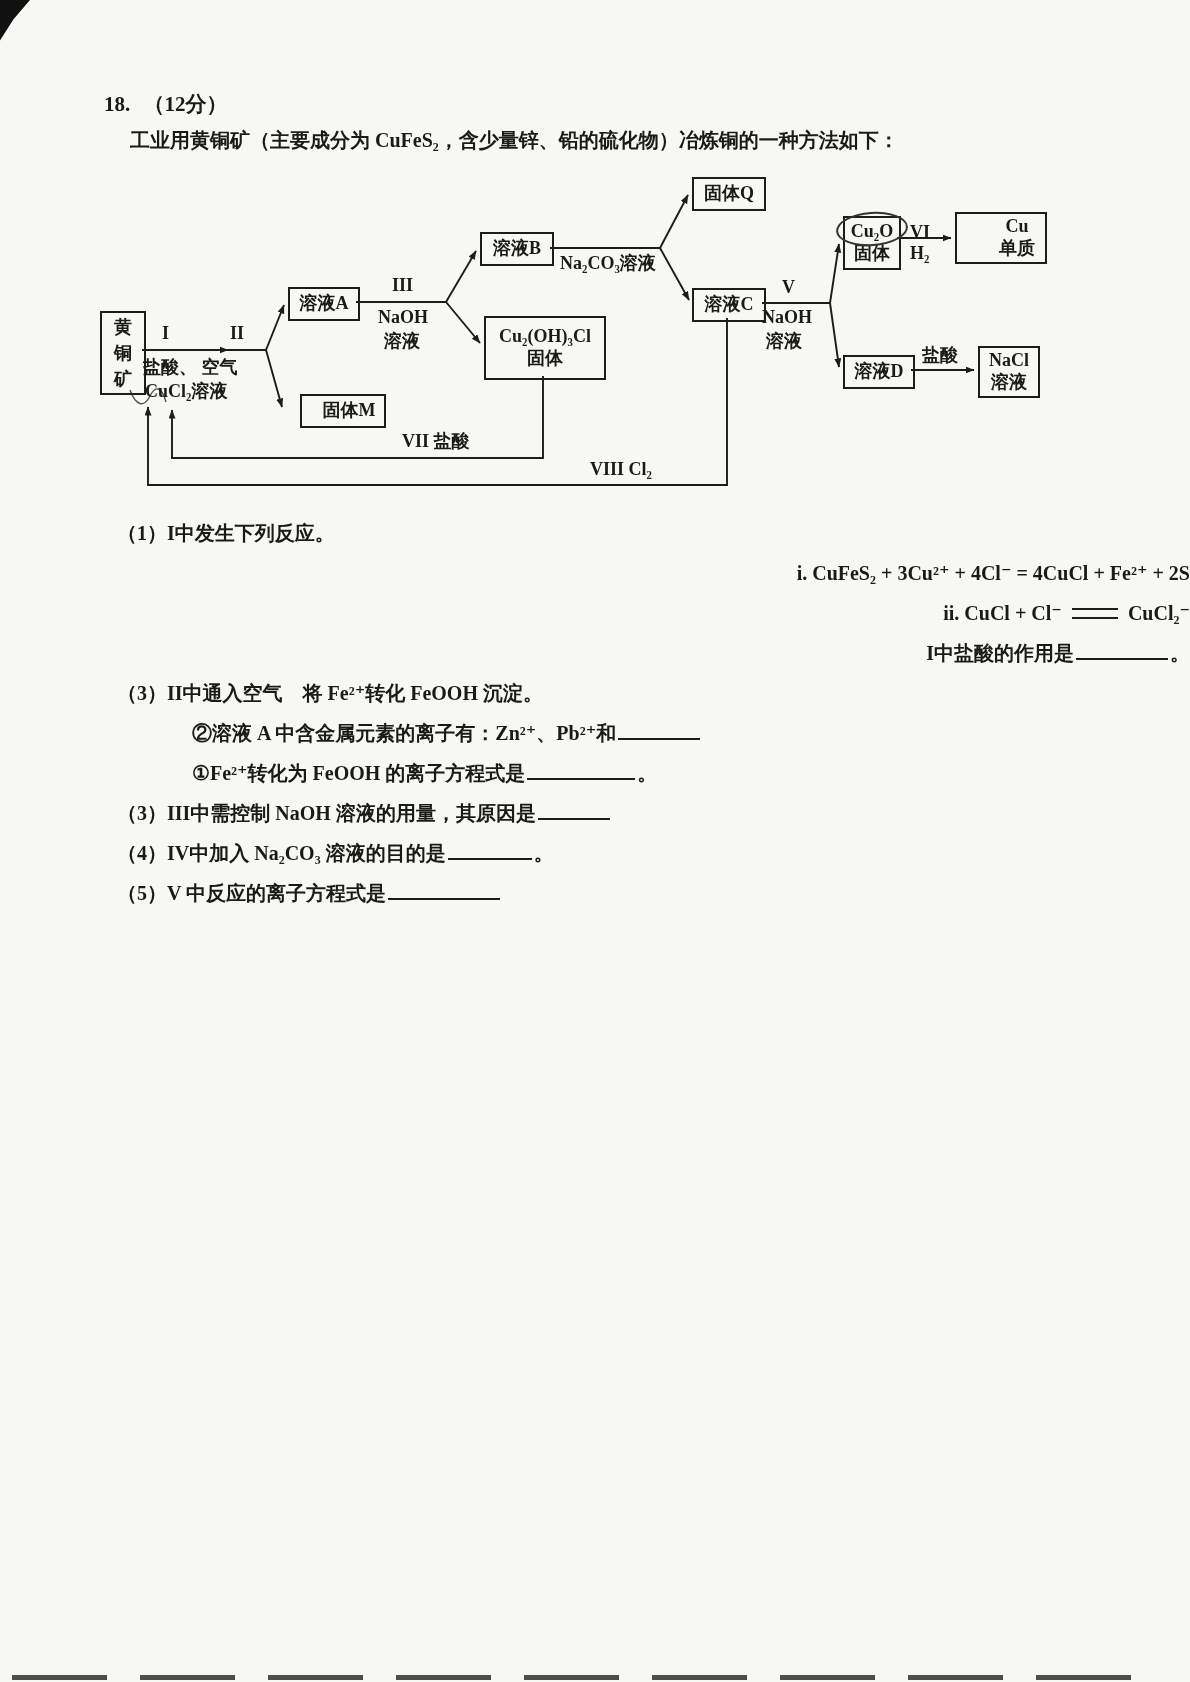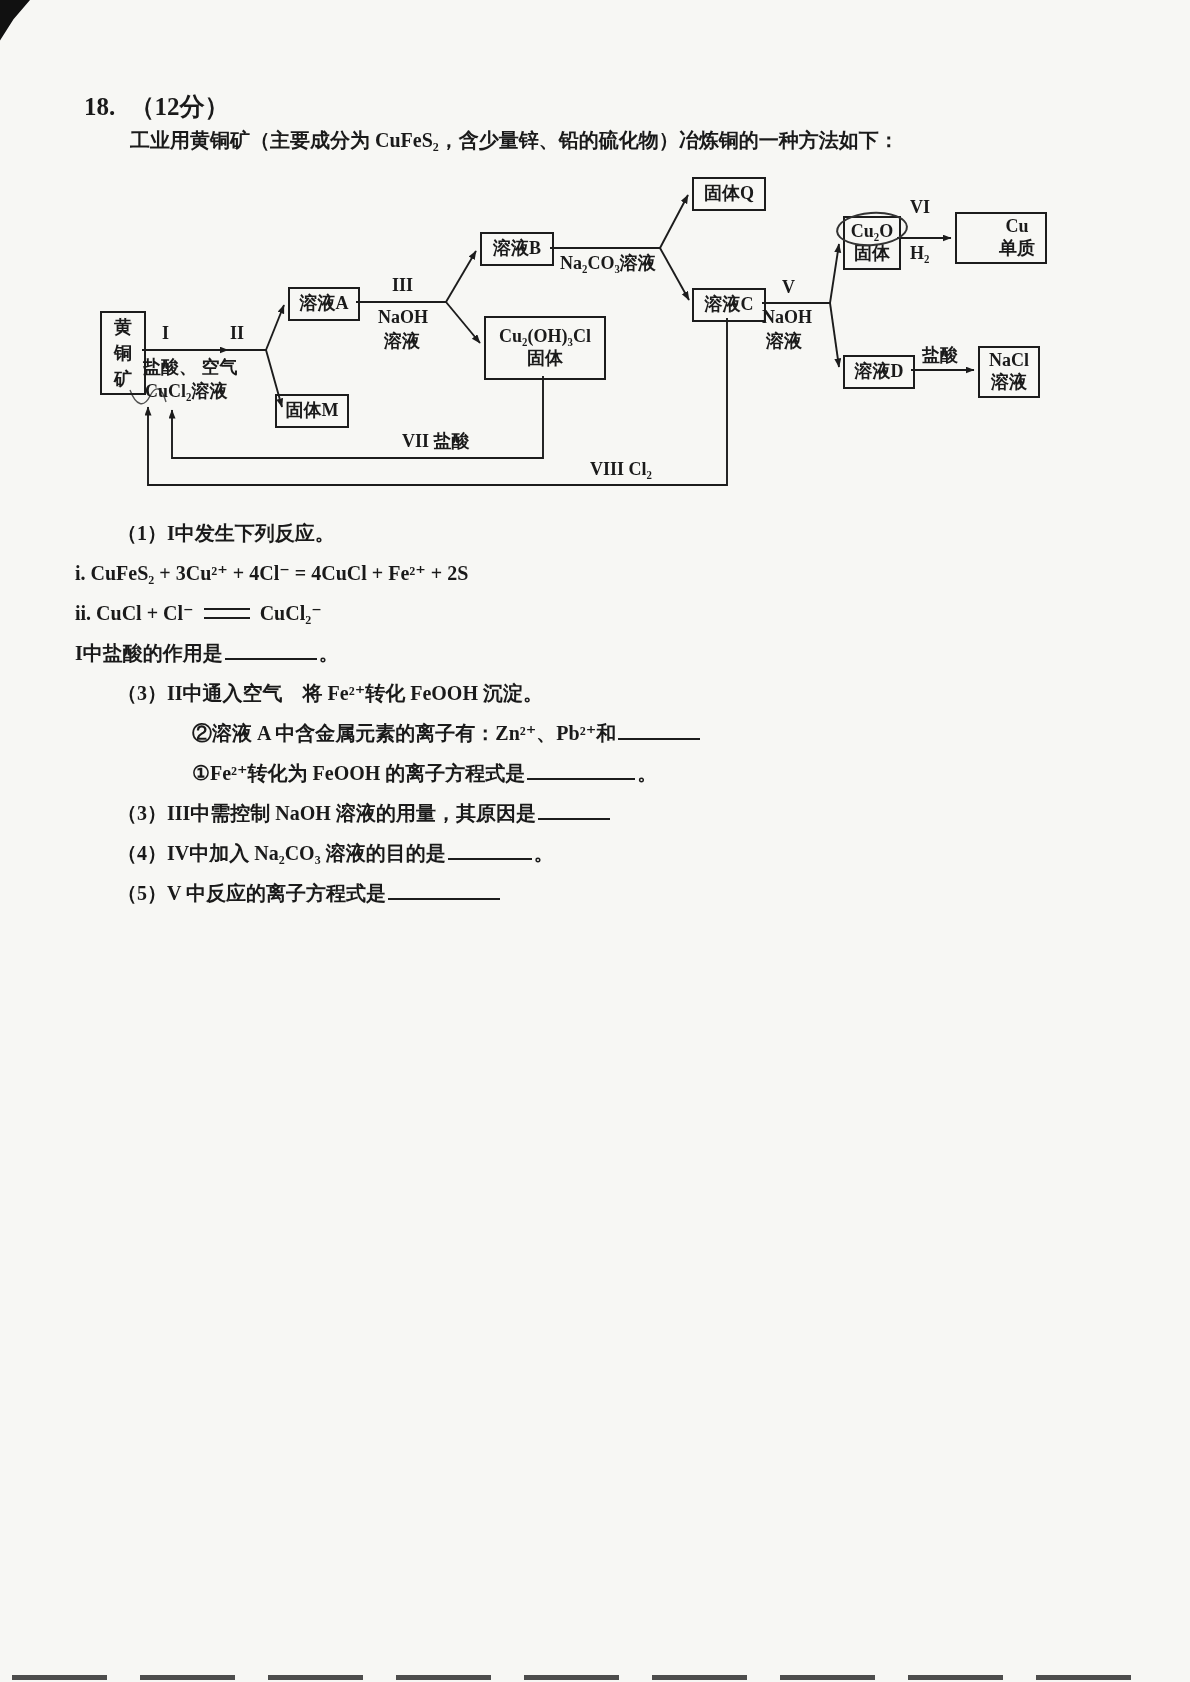--- a/index.html
+++ b/index.html
@@ -15,21 +15,21 @@
   .corner-mark{
     position:absolute;left:0;top:0;width:30px;height:46px;background:#111;
     clip-path:polygon(0 0,100% 0,45% 42%,0 88%);
   }
   .bottom-strip{
     position:absolute;left:12px;right:34px;bottom:2px;height:5px;opacity:.8;
     background:repeating-linear-gradient(90deg,#222 0 95px,transparent 95px 128px);
   }
 
   
-  .heading{position:absolute;left:84px;top:90px;font-size:25px;font-weight:700;white-space:nowrap;}
+  .heading{position:absolute;left:104px;top:90px;font-size:21px;font-weight:700;white-space:nowrap;}
   .heading .points{font-weight:700;margin-left:8px;}
   .intro{position:absolute;left:130px;top:127px;font-size:20px;font-weight:600;white-space:nowrap;}
 
   
   .diagram{position:absolute;left:90px;top:168px;width:1010px;height:345px;}
   .diagram svg{position:absolute;left:0;top:0;}
   .dbox{
     position:absolute;border:2px solid #1c1c1c;background:transparent;
     display:flex;flex-direction:column;align-items:center;justify-content:center;
     font-size:18px;font-weight:700;line-height:1.2;text-align:center;white-space:nowrap;
@@ -39,21 +39,21 @@
   .roman{font-weight:700;}
   .ellipse-annot{
     position:absolute;border:2px solid #333;border-radius:50%;
     transform:rotate(-4deg);pointer-events:none;
   }
 
   
   .questions{position:absolute;left:0;top:513px;width:100%;font-size:20px;font-weight:600;}
   .q-line{height:40px;line-height:40px;white-space:nowrap;}
   .ind0{padding-left:117px;}
-  .ind1{padding-left:75px;}
+  .ind1{padding-left:75px;text-align:right;}
   .ind2{padding-left:192px;}
   .blank{
     display:inline-block;border-bottom:2px solid #1c1c1c;height:24px;
     vertical-align:baseline;margin:0 2px;
   }
   .equil{
     display:inline-block;width:46px;height:7px;margin:0 10px;
     border-top:2px solid #1c1c1c;border-bottom:2px solid #1c1c1c;
     vertical-align:middle;position:relative;top:-2px;
   }
@@ -99,21 +99,21 @@
         <path d="M40,222 c6,16 14,18 20,6 c6,-12 12,-8 16,6" stroke-width="1.4" opacity="0.75"></path>
       </g>
     </svg>
 
     <div class="dbox box-ore" style="left:10px;top:143px;width:42px;height:80px;"><span>黄
 铜
 矿</span></div>
     <div class="dbox" style="left:198px;top:119px;width:68px;height:30px;">
         <span>溶液A</span>
       </div>
-    <div class="dbox" style="left:185px;top:226px;width:70px;height:30px;">
+    <div class="dbox" style="left:210px;top:226px;width:70px;height:30px;padding-left:12px;">
         <span>固体M</span>
       </div>
     <div class="dbox" style="left:390px;top:64px;width:70px;height:30px;">
         <span>溶液B</span>
       </div>
     <div class="dbox" style="left:394px;top:148px;width:118px;height:60px;">
       <span>Cu₂(OH)₃Cl</span>
       <span>固体</span>
     </div>
     <div class="dbox" style="left:602px;top:9px;width:70px;height:30px;">
@@ -143,21 +143,21 @@
     <div class="dlabel" style="left:53px;top:190px;">盐酸、 空气</div>
     <div class="dlabel" style="left:55px;top:214px;">CuCl₂溶液</div>
     <div class="dlabel roman" style="left:140px;top:156px;">II</div>
     <div class="dlabel roman" style="left:302px;top:108px;">III</div>
     <div class="dlabel" style="left:288px;top:140px;">NaOH</div>
     <div class="dlabel" style="left:294px;top:164px;">溶液</div>
     <div class="dlabel" style="left:470px;top:86px;">Na₂CO₃溶液</div>
     <div class="dlabel roman" style="left:692px;top:110px;">V</div>
     <div class="dlabel" style="left:672px;top:140px;">NaOH</div>
     <div class="dlabel" style="left:676px;top:164px;">溶液</div>
-    <div class="dlabel roman" style="left:820px;top:30px;">VI</div>
+    <div class="dlabel roman" style="left:820px;top:55px;">VI</div>
     <div class="dlabel" style="left:820px;top:76px;">H₂</div>
     <div class="dlabel" style="left:832px;top:178px;">盐酸</div>
     <div class="dlabel roman" style="left:312px;top:264px;">VII 盐酸</div>
     <div class="dlabel roman" style="left:500px;top:292px;">VIII Cl₂</div>
   </div>
 
   <div class="questions">
     <div class="q-line ind0"><span>（1）I中发生下列反应。</span></div>
     <div class="q-line ind1"><span>i. CuFeS₂ + 3Cu²⁺ + 4Cl⁻ = 4CuCl + Fe²⁺ + 2S</span></div>
     <div class="q-line ind1">

